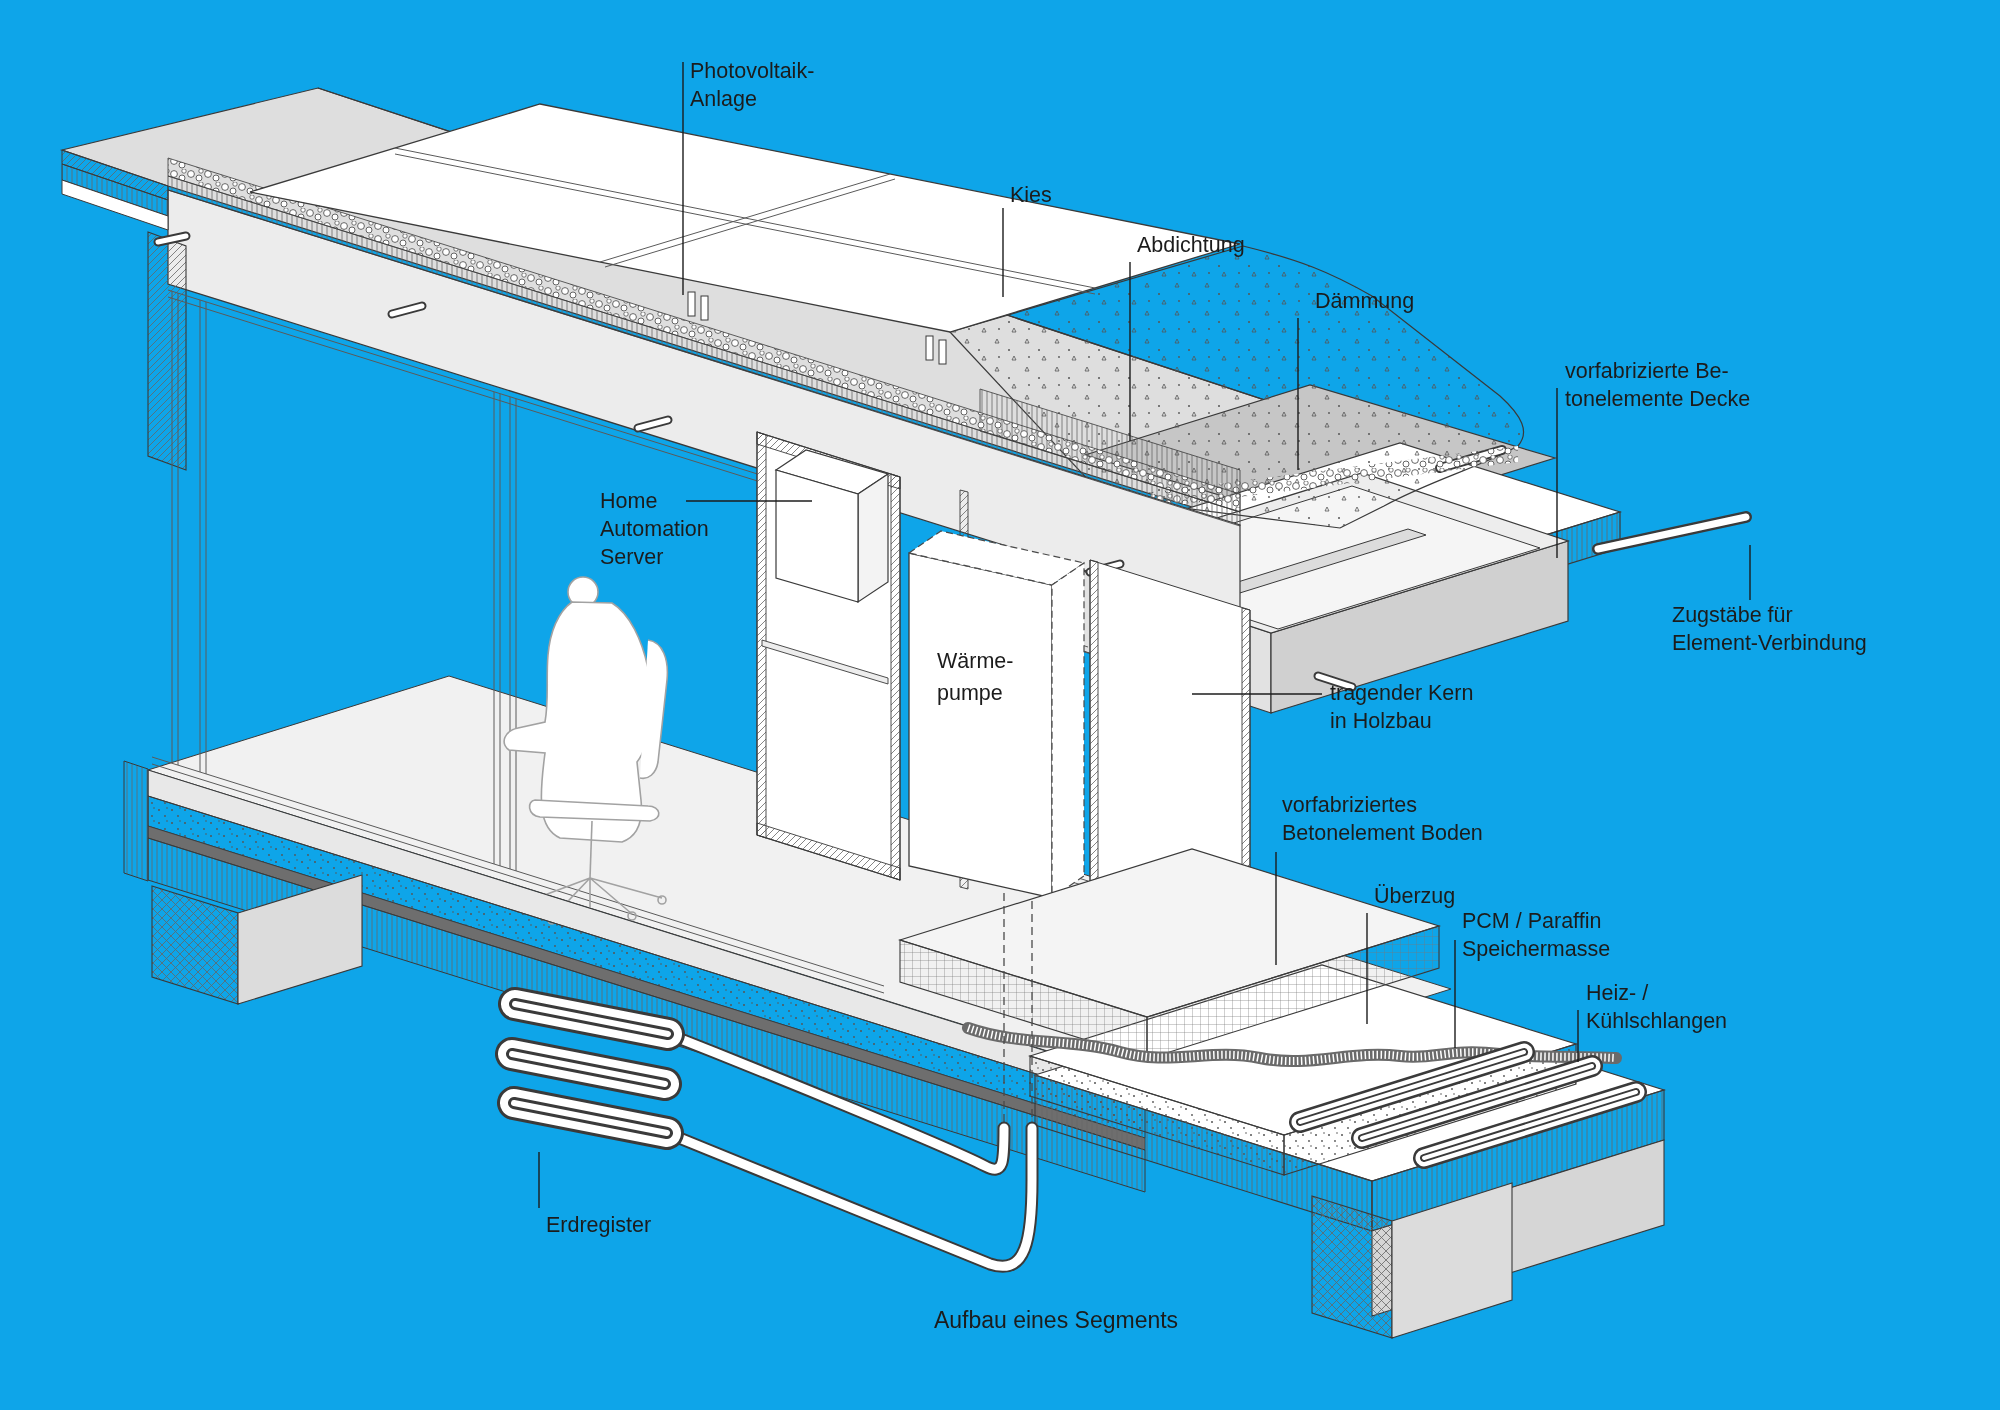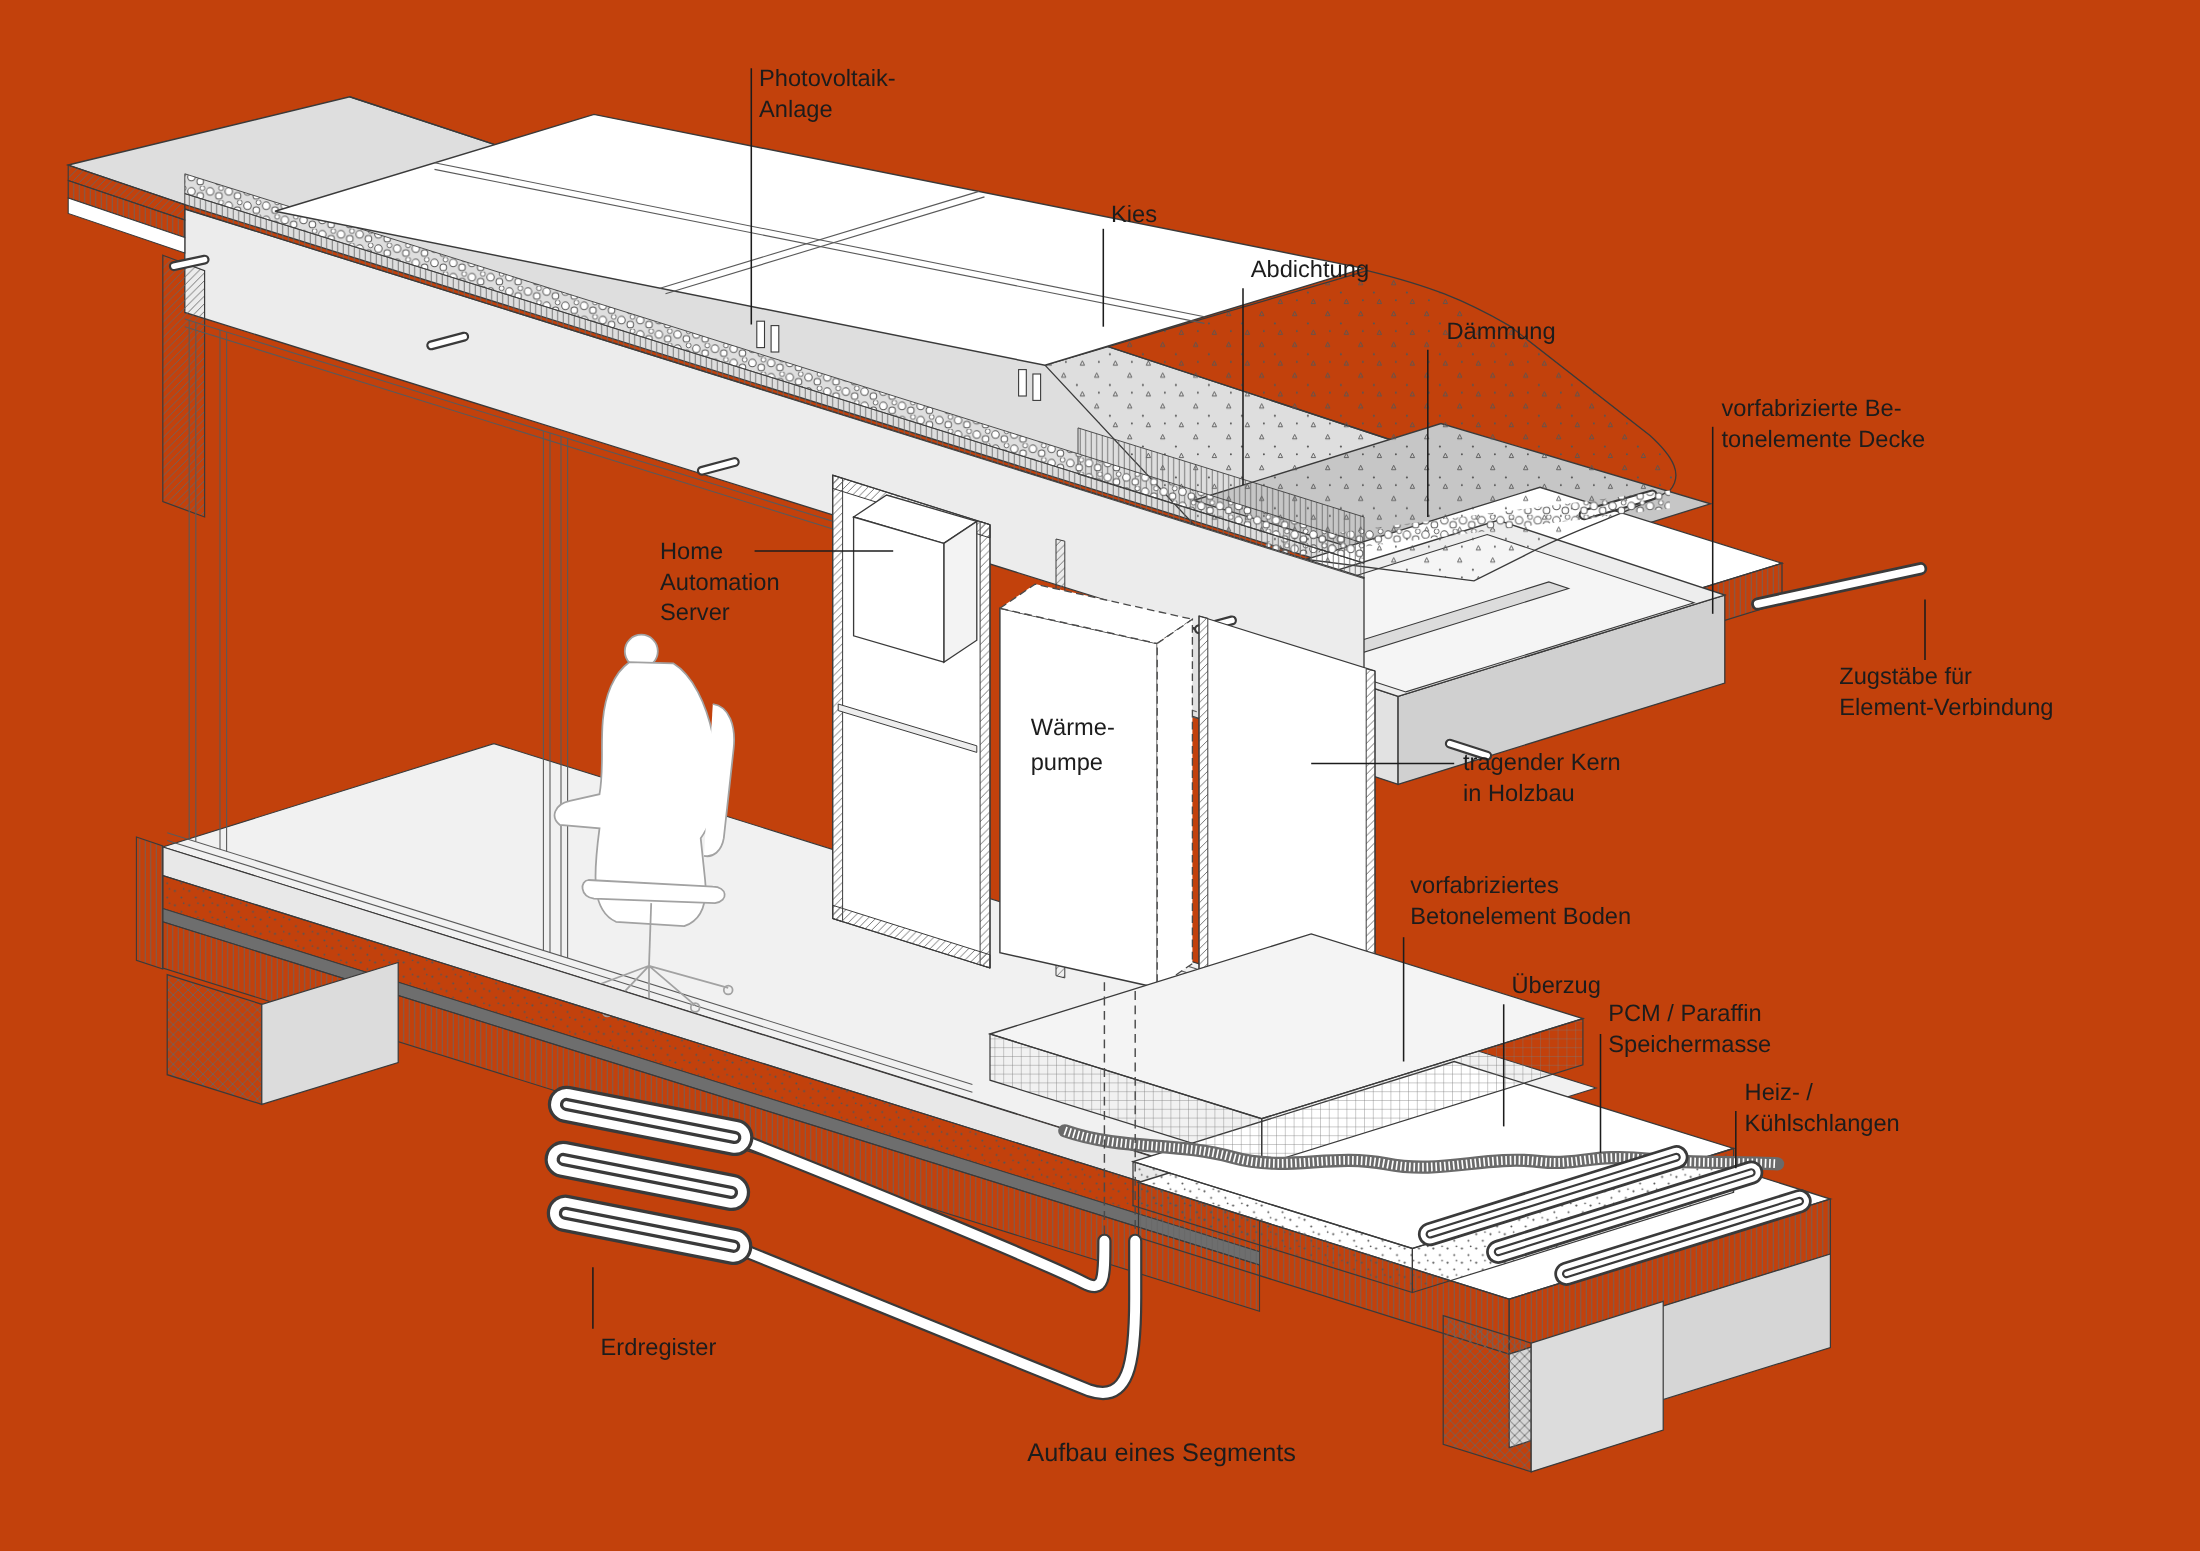--- a/index.html
+++ b/index.html
@@ -1,16 +1,16 @@
 <!DOCTYPE html>
 <html><head>
 <meta charset="utf-8">
 <style>
   html,body{margin:0;padding:0;background:#fff;}
-  .canvas{position:relative;width:2000px;height:1410px;background:#c2410c;overflow:hidden;
+  .canvas{position:relative;width:2000px;height:1410px;background:#0ea5e9;overflow:hidden;
           font-family:"Liberation Sans", sans-serif;}
   svg{position:absolute;left:0;top:0;}
   text{font-family:"Liberation Sans", sans-serif;fill:#1c1c1c;font-size:21.5px;}
   text.caption{font-size:23px;}
   .ln{stroke:#1c1c1c;stroke-width:1.4;fill:none;}
   .o{stroke:#3a3a3a;stroke-width:1.2;fill:none;}
   .thin{stroke:#5a5a5a;stroke-width:1;fill:none;}
   .dash{stroke:#4a4a4a;stroke-width:1.3;fill:none;stroke-dasharray:8 5;}
 </style>
 </head>

